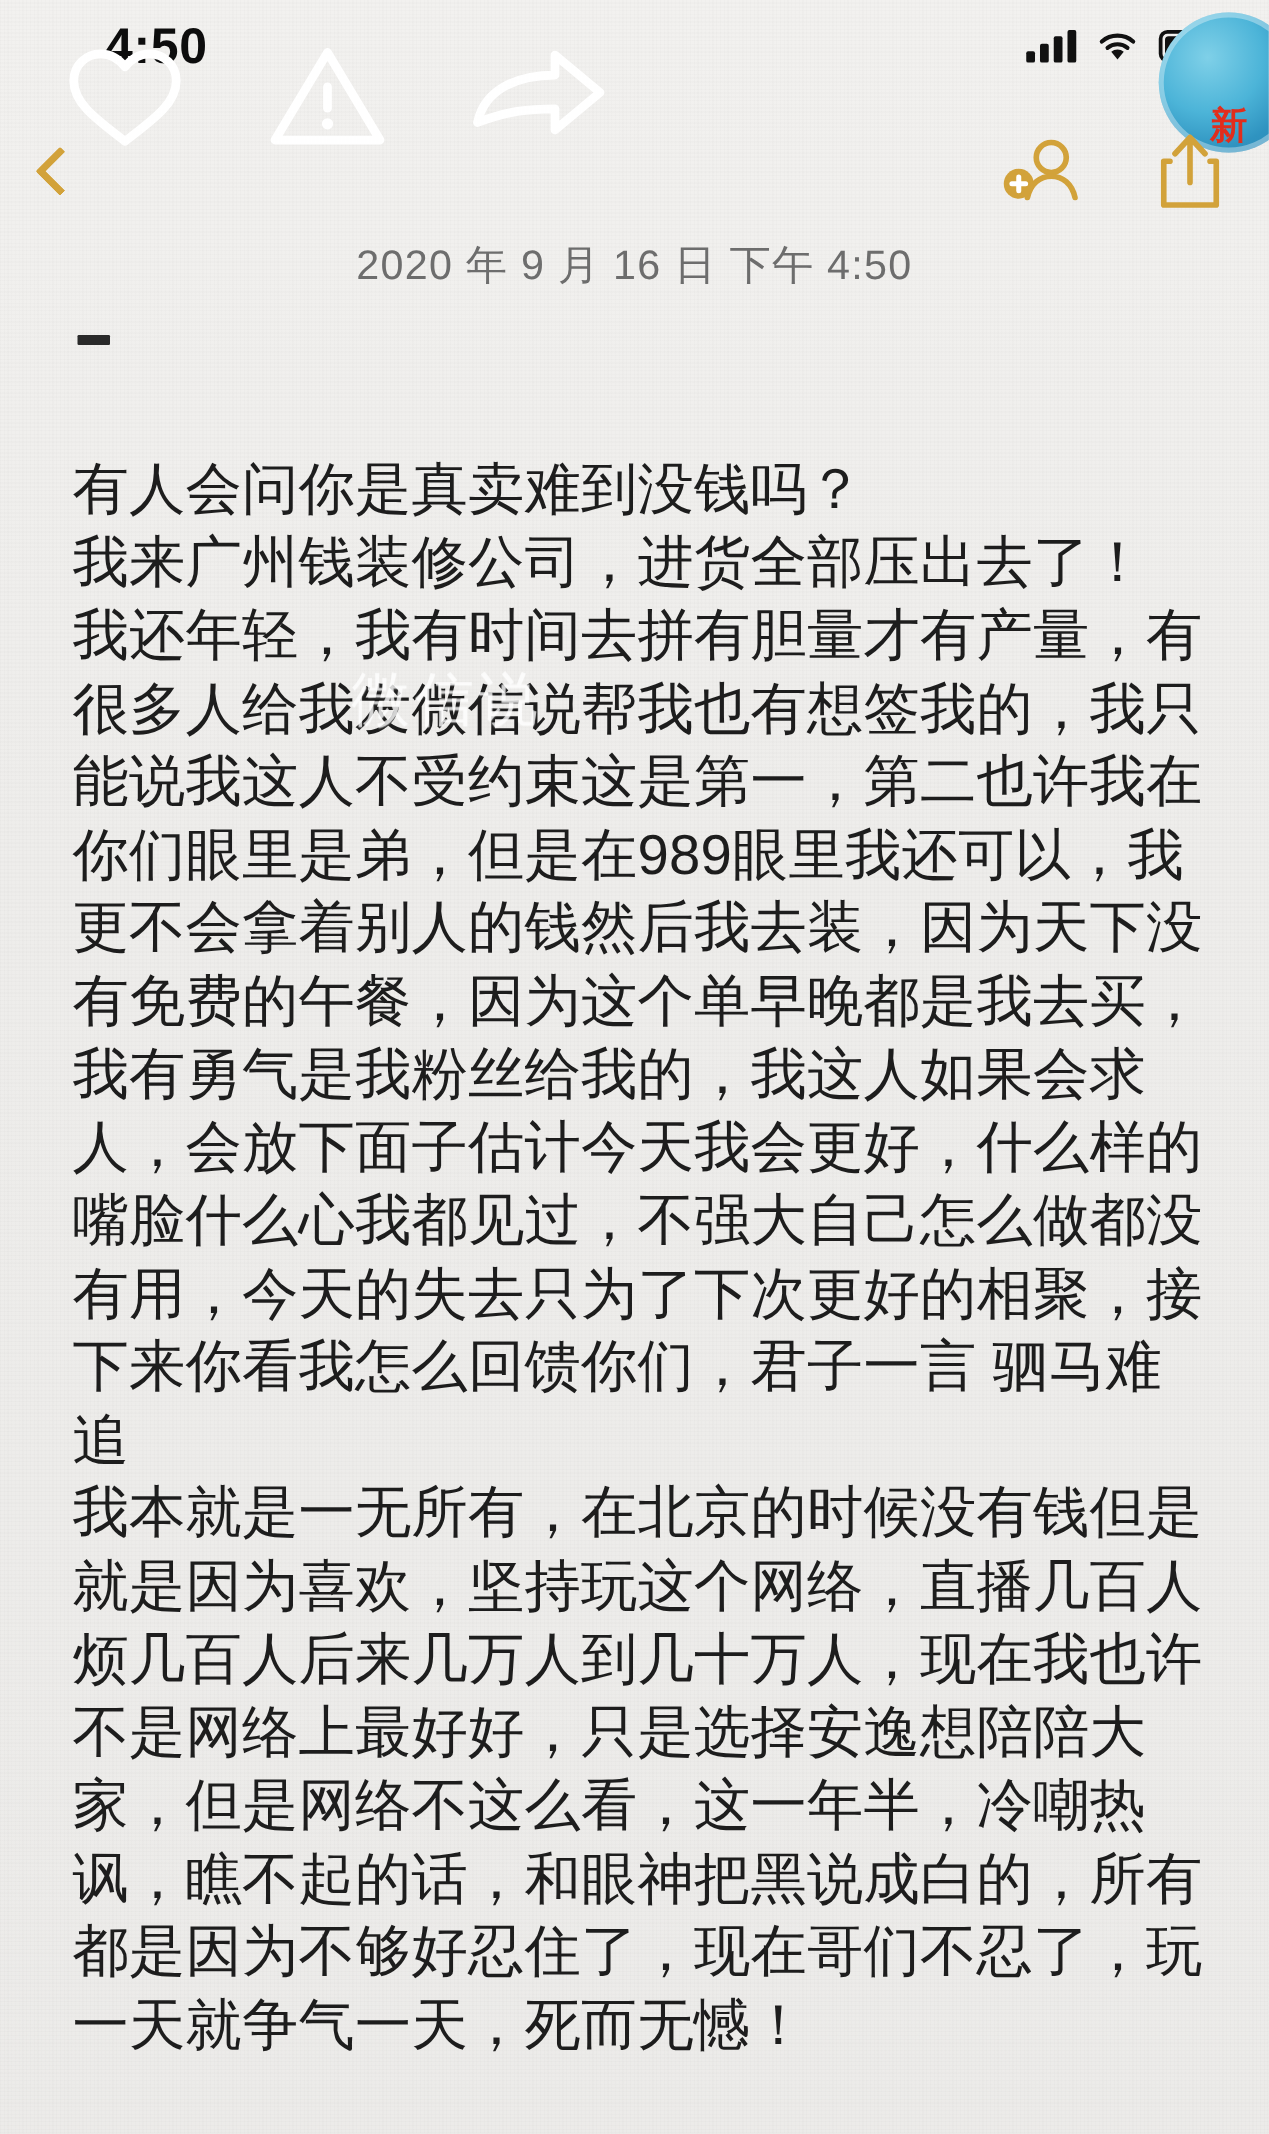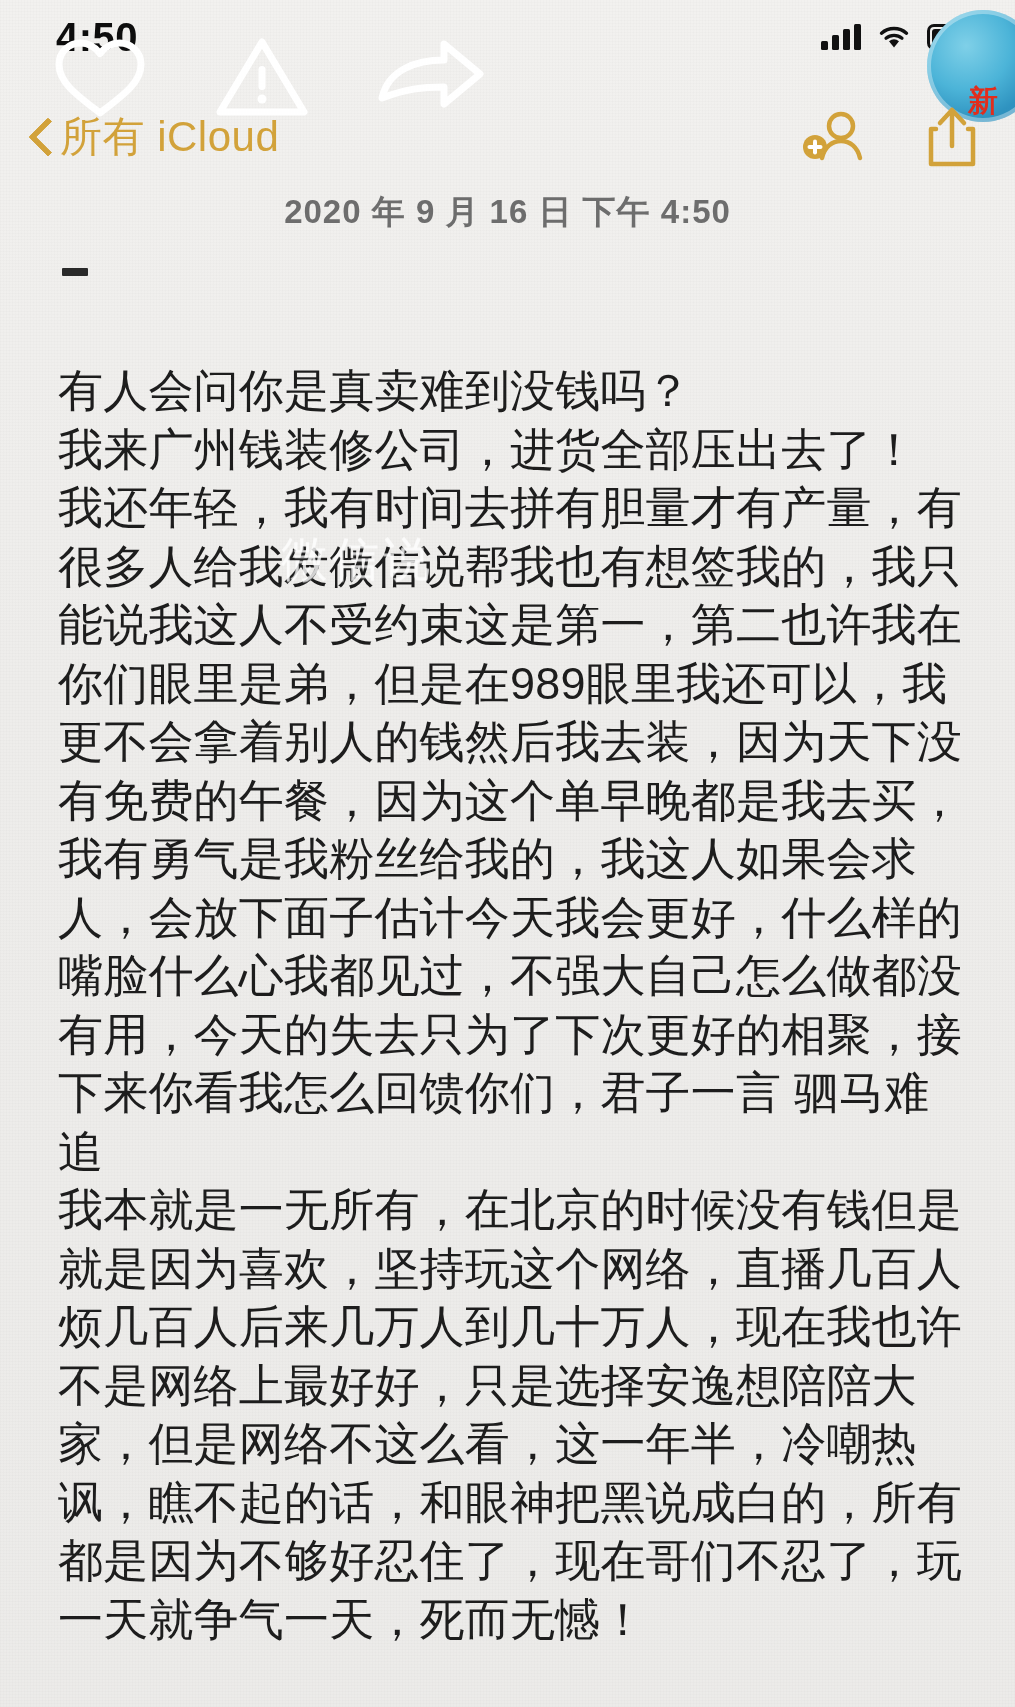--- a/index.html
+++ b/index.html
@@ -27,21 +27,21 @@
   }
 
   
   .status-bar {
     position: absolute;
     top: 0; left: 0; right: 0;
     height: 74px;
     display: flex;
     align-items: center;
     justify-content: space-between;
-    padding: 0 34px 0 56px;
+    padding: 0 34px 0 84px;
     box-sizing: border-box;
   }
   .status-time {
     font-size: 40px;
     font-weight: 700;
     letter-spacing: 0.5px;
     color: #0d0d0d;
   }
   .status-right {
     display: flex;
@@ -170,21 +170,20 @@
 
   
   .note-date {
     position: absolute;
     top: 190px;
     left: 0; right: 0;
     text-align: center;
     font-size: 33px;
     color: #6d6d6d;
     letter-spacing: 1px;
-    font-weight: bold;
   }
   .note-bullet {
     position: absolute;
     top: 268px;
     left: 62px;
     width: 26px;
     height: 8px;
     background: #2a2a2a;
     border-radius: 1px;
   }
@@ -252,21 +251,20 @@
     </svg>
   </div>
 
   <div class="badge-circle">
     <div class="badge-label">新</div>
   </div>
 
   <div class="nav-bar">
     <div class="nav-back">
       <span class="chev"></span>
-      <span>所有 iCloud</span>
     </div>
     <div class="nav-actions">
       <svg width="66" height="56" viewBox="0 0 66 56">
         <circle cx="40" cy="17" r="12" fill="none" stroke="#d2a23a" stroke-width="4.5"></circle>
         <path d="M21 49c2.5-11 10-17 19-17s16.5 6 19 17" fill="none" stroke="#d2a23a" stroke-width="4.5" stroke-linecap="round"></path>
         <circle cx="14" cy="38" r="12" fill="#d2a23a"></circle>
         <rect x="12" y="30.5" width="4" height="15" rx="2" fill="#ffffff"></rect>
         <rect x="6.5" y="36" width="15" height="4" rx="2" fill="#ffffff"></rect>
       </svg>
       <svg width="54" height="64" viewBox="0 0 54 64">

